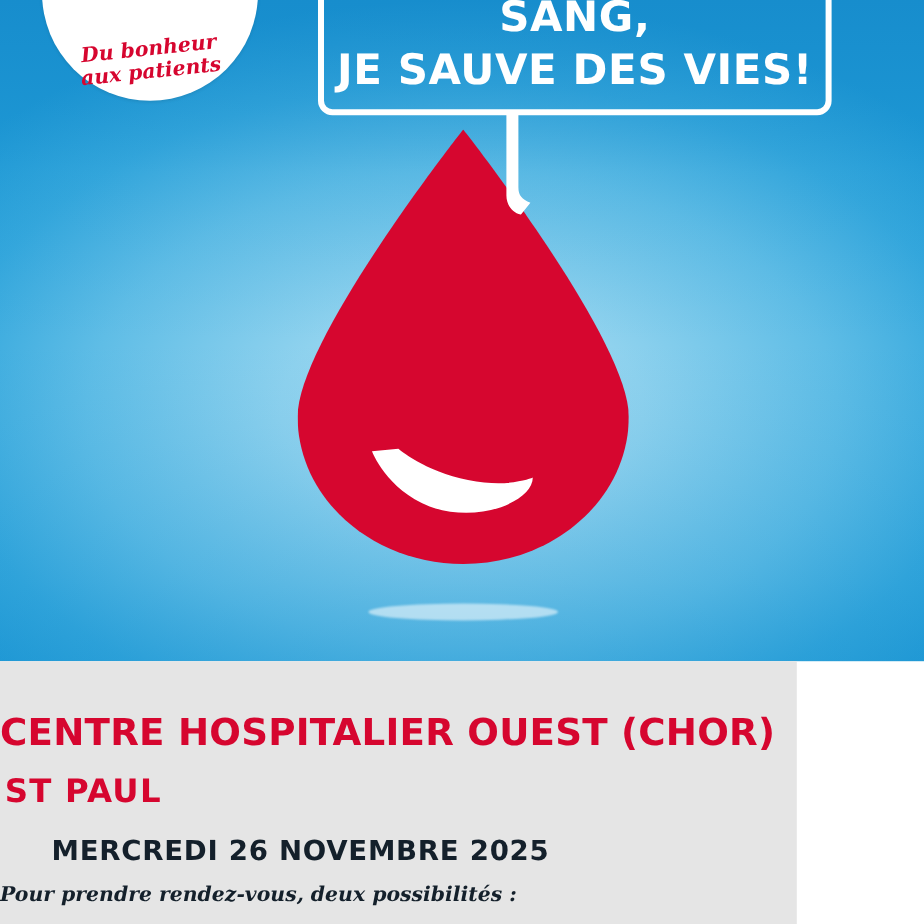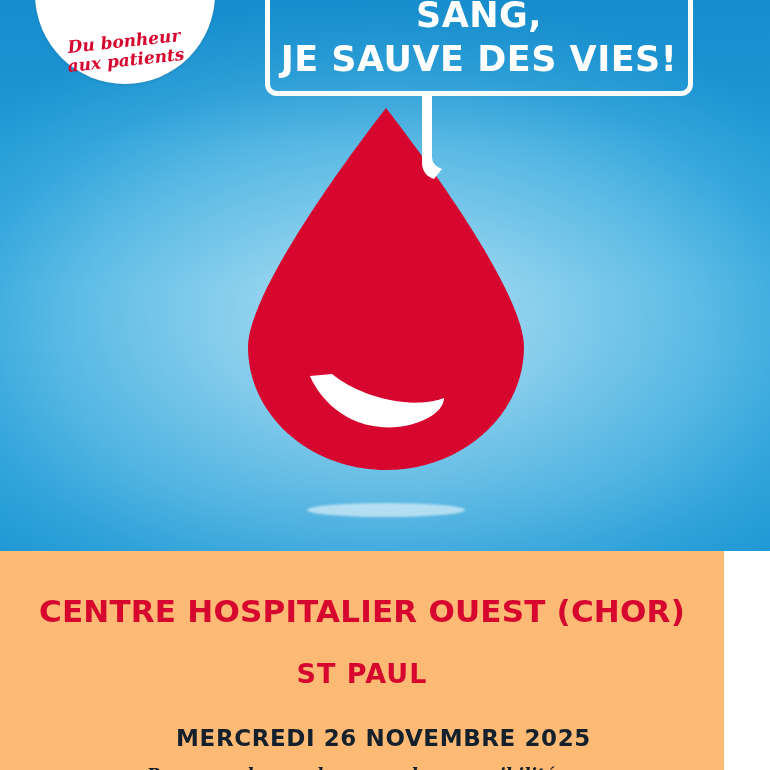--- a/index.html
+++ b/index.html
@@ -124,37 +124,37 @@
     border-radius: 50%;
     filter: blur(1px);
     z-index: 2;
   }
 
   
   .info {
     position: absolute;
     left: 0;
     top: 551px;
-    width: 724px;
+    width: 664px;
     height: 219px;
-    background: #fdba74;
-    text-align: center;
+    background: #e5e5e5;
+    text-align: left;
   }
   .venue {
     margin: 0;
     padding-top: 44px;
     color: #d6062f;
     font-family: "DejaVu Sans", sans-serif;
     font-weight: bold;
     font-size: 31px;
     letter-spacing: 0.2px;
     line-height: 1.05;
   }
   .city {
-    margin: 18px;
+    margin: 4px;
     padding-top: 12px;
     color: #d6062f;
     font-family: "DejaVu Sans", sans-serif;
     font-weight: bold;
     font-size: 27px;
     letter-spacing: 1px;
   }
   .date {
     margin: 0;
     padding-top: 18px;

